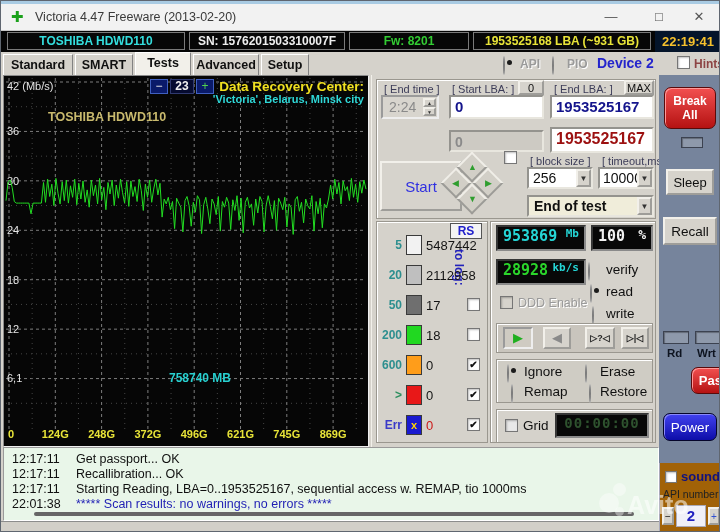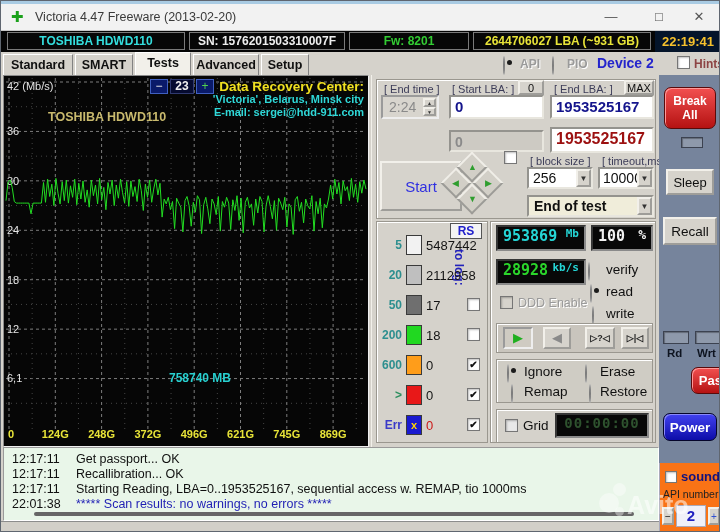--- a/index.html
+++ b/index.html
@@ -65,26 +65,26 @@
            align-items:center;justify-content:center;}
   .rowlbl{position:absolute;width:24px;text-align:right;font-size:12px;font-weight:bold;color:#2d8f8f;}
   .block{position:absolute;width:16px;height:20px;border:1px solid #3a3a3a;}
   .rowval{position:absolute;font-size:13px;color:#141414;}
   .tolog{position:absolute;writing-mode:vertical-rl;font-size:12px;font-weight:bold;color:#2222bb;}
   .rlabel{font-size:13.5px;color:#101010;}
   .redbtn{position:absolute;background:linear-gradient(180deg,#f25050,#b51212);border:1px solid #5a0a0a;
           border-radius:7px;color:#fff;font-weight:bold;box-shadow:inset 1px 1px 0 #ff9898;
           display:flex;align-items:center;justify-content:center;text-align:center;}
   .bluebtn{position:absolute;background:linear-gradient(180deg,#4242f0,#0d0da8);border:1px solid #05052a;
-           border-radius:7px;color:#fff;font-weight:bold;box-shadow:inset 1px 1px 0 #8a8af8;
+           border-radius:7px;color:#fff;font-weight:normal;box-shadow:inset 1px 1px 0 #8a8af8;
            display:flex;align-items:center;justify-content:center;}
   .sidecol{position:absolute;left:658px;top:74px;width:62px;height:388px;background:#76849c;}
   .led{position:absolute;background:#8e99ab;border:1px solid #3c4250;box-shadow:inset 1px 1px 1px rgba(0,0,0,.3);}
   .sidelbl{position:absolute;font-size:11.5px;color:#0e1420;font-weight:bold;}
-  .soundpanel{position:absolute;left:658px;top:462px;width:62px;height:70px;background:#f97316;border-left:1px solid #aab;padding-left:23px;}
+  .soundpanel{position:absolute;left:658px;top:462px;width:62px;height:70px;background:#a16207;border-left:1px solid #aab;padding-left:23px;}
   .log{position:absolute;left:2px;top:446px;width:656px;height:74px;background:#e9f6e9;
        border:1px solid #9a9a9a;border-bottom-color:#fff;border-right-color:#fff;}
   .logline{position:absolute;left:0;width:100%;height:15px;font-size:12.5px;color:#101010;white-space:nowrap;}
   .logline .t{position:absolute;left:8px;}
   .logline .m{position:absolute;left:72px;}
   .logline.blue{color:#1f1fb4;}
   .scrollthumb{position:absolute;left:30px;top:64px;width:600px;height:4px;background:#666;border-radius:2px;}
   .bottomstrip{position:absolute;left:0;top:520px;width:658px;height:12px;background:#d2cfc8;border-top:1px solid #8c8c8c;}
   .watermark{position:absolute;right:2px;top:478px;width:118px;height:50px;pointer-events:none;z-index:9;}
   .wm-c{position:absolute;border-radius:50%;background:rgba(255,255,255,.4);}
@@ -106,21 +106,21 @@
     <span class="title">Victoria 4.47  Freeware (2013-02-20)</span>
     <span class="wbtn" style="left:588px;">—</span>
     <span class="wbtn" style="left:636px;">□</span>
     <span class="wbtn" style="left:676px;">✕</span>
   </div>
 
   <div class="infobar">
     <span class="seg" style="left:6px;width:178px;color:#33dddd;">TOSHIBA HDWD110</span>
     <span class="seg" style="left:188px;width:156px;color:#eeeeee;">SN: 1576201503310007F</span>
     <span class="seg" style="left:348px;width:120px;color:#33cc33;">Fw: 8201</span>
-    <span class="seg" style="left:472px;width:178px;color:#e8e438;">2644706027 LBA (~931 GB)</span>
+    <span class="seg" style="left:472px;width:178px;color:#e8e438;">1953525168 LBA (~931 GB)</span>
     <span class="clock" style="left:654px;width:66px;">22:19:41</span>
   </div>
 
   <div class="tabbar">
     <span class="tab" style="left:2px;width:70px;">Standard</span>
     <span class="tab" style="left:74px;width:58px;">SMART</span>
     <span class="tab active" style="left:134px;width:56px;">Tests</span>
     <span class="tab" style="left:192px;width:66px;">Advanced</span>
     <span class="tab" style="left:260px;width:48px;">Setup</span>
     <span class="radio sel dis abs" style="left:502px;top:5px;"></span>
@@ -178,21 +178,20 @@
         <text x="3" y="158.28571428571428" fill="#e4e4e4" font-size="11" text-anchor="start" font-family="&quot;Liberation Sans&quot;, sans-serif">24</text>
         <text x="3" y="207.71428571428572" fill="#e4e4e4" font-size="11" text-anchor="start" font-family="&quot;Liberation Sans&quot;, sans-serif">18</text>
         <text x="3" y="257.1428571428571" fill="#e4e4e4" font-size="11" text-anchor="start" font-family="&quot;Liberation Sans&quot;, sans-serif">12</text>
         <text x="3" y="305.747619047619" fill="#e4e4e4" font-size="11" text-anchor="start" font-family="&quot;Liberation Sans&quot;, sans-serif">6,1</text>
         <polyline points="2.0,124.6 4.1,105.7 6.2,104.0 8.2,111.4 10.3,125.5 12.4,127.1 14.5,127.1 16.6,127.1 18.6,127.1 20.7,127.1 22.8,127.1 24.9,127.1 27.0,137.8 29.1,127.1 31.1,127.1 33.2,127.1 35.3,127.1 37.4,127.1 39.5,106.5 41.5,126.3 43.6,103.2 45.7,120.5 47.8,108.2 49.9,129.6 51.9,102.4 54.0,117.2 56.1,127.9 58.2,105.7 60.3,124.6 62.3,104.0 64.4,127.1 66.5,109.8 68.6,121.3 70.7,103.2 72.8,128.7 74.8,107.3 76.9,123.0 79.0,104.9 81.1,126.3 83.2,113.9 85.2,131.2 87.3,104.0 89.4,119.7 91.5,109.0 93.6,127.9 95.6,102.4 97.7,123.8 99.8,111.4 101.9,133.7 104.0,106.5 106.0,118.0 108.1,104.0 110.2,129.6 112.3,109.0 114.4,122.2 116.5,103.2 118.5,116.4 120.6,127.1 122.7,105.7 124.8,130.4 126.9,104.9 128.9,120.5 131.0,110.6 133.1,125.5 135.2,103.2 137.3,114.7 139.3,134.5 141.4,108.2 143.5,121.3 145.6,104.0 147.7,126.3 149.7,113.1 151.8,103.2 153.9,118.9 156.0,107.3 158.1,141.1 160.2,123.0 162.2,127.9 164.3,121.3 166.4,133.7 168.5,125.5 170.6,152.6 172.6,122.2 174.7,127.1 176.8,131.2 178.9,155.9 181.0,124.6 183.0,120.5 185.1,129.6 187.2,150.2 189.3,126.3 191.4,136.2 193.4,119.7 195.5,123.8 197.6,157.6 199.7,128.7 201.8,121.3 203.8,132.9 205.9,147.7 208.0,123.0 210.1,127.9 212.2,138.6 214.3,120.5 216.3,155.1 218.4,125.5 220.5,131.2 222.6,121.3 224.7,127.1 226.7,153.5 228.8,123.8 230.9,134.5 233.0,119.7 235.1,144.4 237.1,122.2 239.2,156.8 241.3,126.3 243.4,121.3 245.5,132.0 247.5,127.9 249.6,149.3 251.7,123.0 253.8,137.0 255.9,120.5 258.0,125.5 260.0,155.9 262.1,129.6 264.2,119.7 266.3,130.4 268.4,142.8 270.4,124.6 272.5,154.3 274.6,122.2 276.7,127.1 278.8,133.7 280.8,121.3 282.9,151.0 285.0,127.9 287.1,131.2 289.2,158.4 291.2,123.8 293.3,120.5 295.4,135.3 297.5,126.3 299.6,146.9 301.7,123.0 303.7,129.6 305.8,132.9 307.9,119.7 310.0,155.1 312.1,125.5 314.1,137.8 316.2,122.2 318.3,151.8 320.4,127.9 322.5,132.0 324.5,123.0 326.6,109.0 328.7,123.0 330.8,103.2 332.9,118.0 334.9,106.5 337.0,127.9 339.1,104.9 341.2,114.7 343.3,110.6 345.4,124.6 347.4,102.4 349.5,121.3 351.6,108.2 353.7,126.3 355.8,105.7 357.8,117.2 359.9,104.0 362.0,113.1" fill="none" stroke="#22dd22" stroke-width="1"></polyline>
       </svg>
     <span class="gmodel">TOSHIBA HDWD110</span>
     <div class="banner">
       <div class="b1">Data Recovery Center:</div>
       <div class="b2">'Victoria', Belarus, Minsk city</div>
-      <div class="b3">E-mail: sergei@hdd-911.com</div>
     </div>
     <div class="zoomctl">
       <span class="zbtn">−</span>
       <span class="zval">23</span>
       <span class="zbtn" style="color:#50d050;">+</span>
     </div>
     <div class="cursorbox">
       <div>758740 MB</div>
     </div>
   </div>

